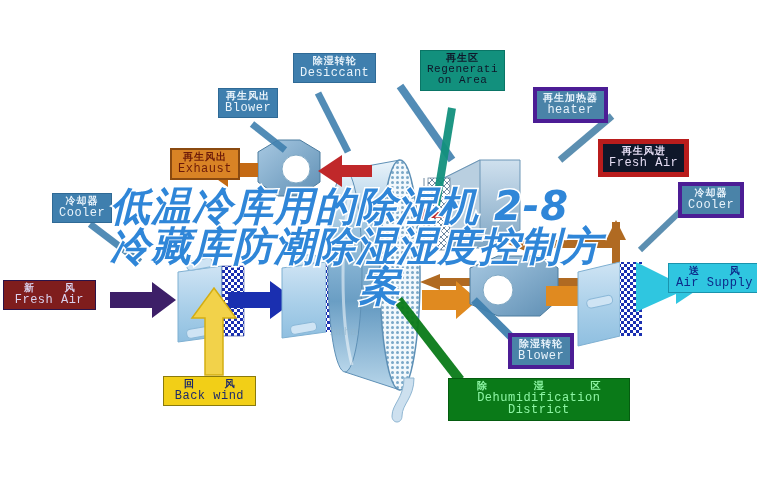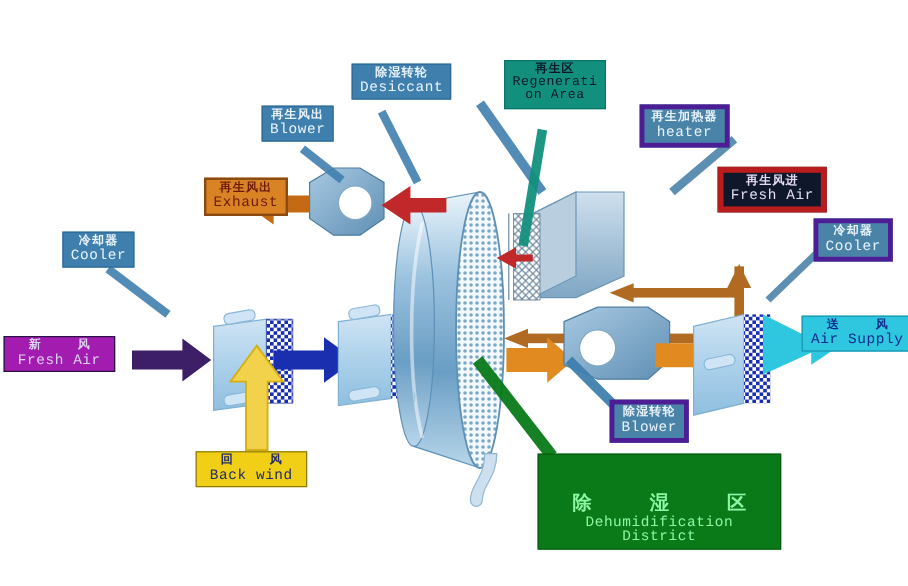--- a/index.html
+++ b/index.html
@@ -11,28 +11,28 @@
   
   .tag{position:absolute;text-align:center;line-height:1.05;
        padding:2px 6px 3px 6px;box-sizing:border-box;white-space:nowrap;}
   .tag .cn{display:block;font-weight:bold;letter-spacing:1px;}
   .tag .en{display:block;font-family:"Liberation Mono","DejaVu Sans Mono",monospace;
            letter-spacing:0.5px;}
 
   .t-blue{background:#3f7fae;color:#eaf4fb;border:1px solid #2f6a96;}
   .t-blue2{background:#4a83a8;color:#e8f3fb;border:4px solid #4c1d95;}
   .t-teal{background:#12907d;color:#0f172a;border:1px solid #0a7566;}
-  .t-purple{background:#a21caf;color:#dad2ee;border:1px solid #2a1349;}
+  .t-purple{background:#7f1d1d;color:#dad2ee;border:1px solid #2a1349;}
   .t-purple2{background:#0f172a;color:#e4dcf3;border:5px solid #b91c1c;}
   .t-orange{background:#d98325;color:#6d1b09;border:2px solid #8a4a10;}
   .t-yellow{background:#f2cf17;color:#1d2a6b;border:1px solid #8a7a0c;}
   .t-green{background:#0a7a18;color:#8df5a4;border:1px solid #055c10;}
   .t-cyan{background:#2fc6e0;color:#0d2a8a;border:1px solid #1a93ad;}
 
-  .tag.cn14 .cn{font-size:16px;margin-top:31px;}
+  .tag.cn14 .cn{font-size:10px;}
   .tag.cn13 .cn{font-size:10px;}
   .tag.en12 .en{font-size:12px;}
   .tag.en11 .en{font-size:11px;}
   .spaced .cn{letter-spacing:14px;text-indent:14px;}
   .spaced2 .cn{letter-spacing:22px;text-indent:22px;}
 
   
   #title{position:absolute;left:110px;top:186px;width:540px;
          text-align:center;z-index:60;pointer-events:none;}
   #title .line{font-size:40px;font-weight:bold;font-style:italic;
@@ -265,14 +265,19 @@
     <span class="cn">除  湿  区</span>
     <span class="en">Dehumidification</span>
     <span class="en">District</span>
   </div>
 
   <div class="tag t-cyan cn13 en12 spaced" style="left:668px;top:263px;">
     <span class="cn">送  风</span>
     <span class="en">Air Supply</span>
   </div>
 
+  <div id="title">
+    <div class="line l1">低温冷库用的除湿机 2-8</div>
+    <div class="line l2">冷藏库防潮除湿湿度控制方</div>
+    <div class="line l3">案</div>
+  </div>
 
 </div>
 
 </body></html>

